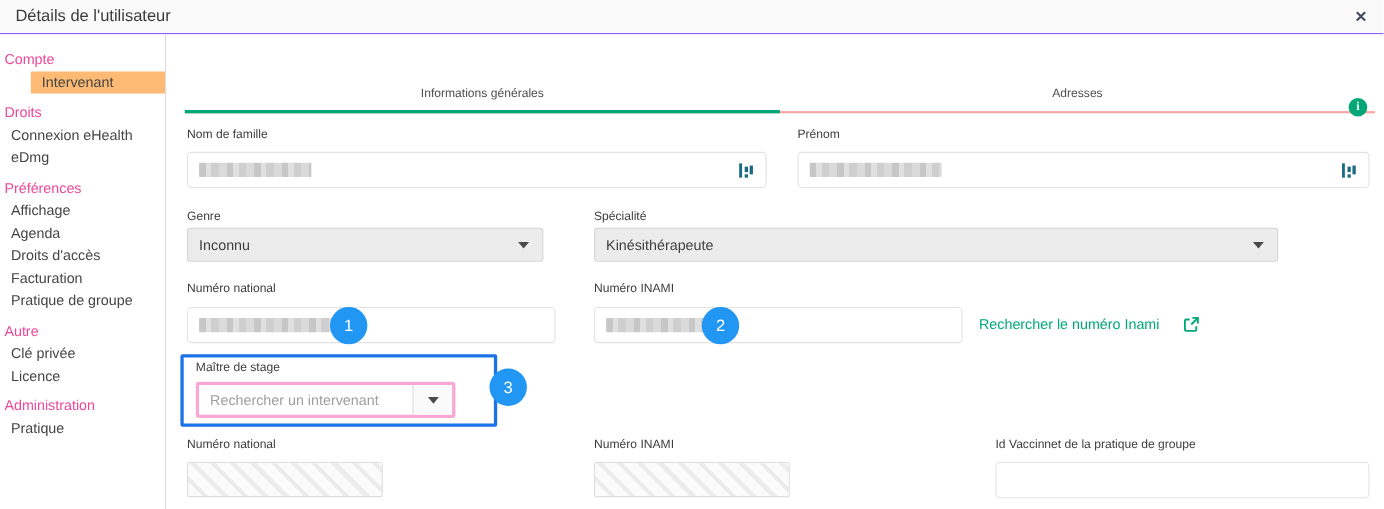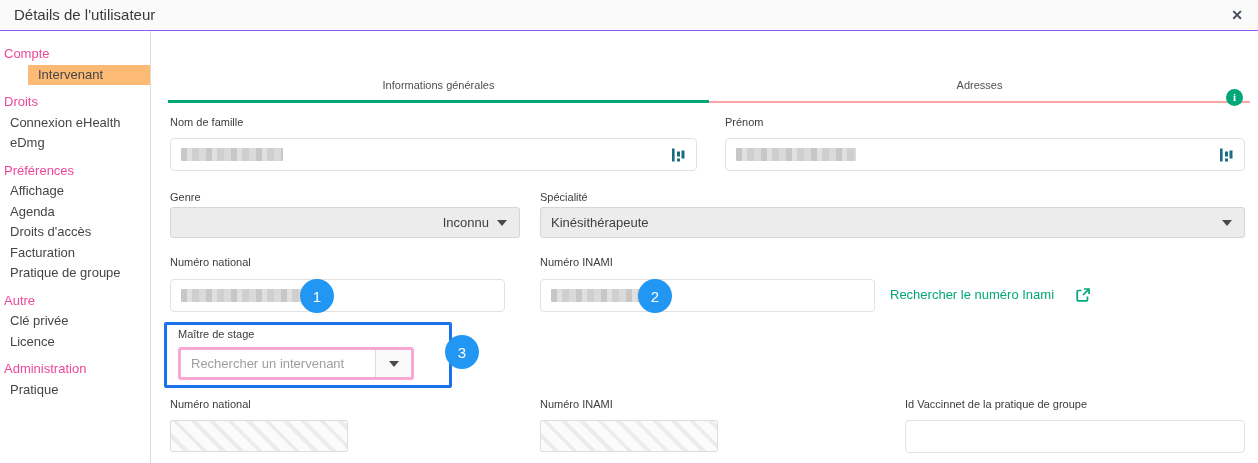--- a/index.html
+++ b/index.html
@@ -117,27 +117,27 @@
               <rect x="1" y="1.5" width="2.6" height="13"></rect>
               <rect x="6" y="4.5" width="3" height="5"></rect>
               <rect x="6" y="11.5" width="3" height="3"></rect>
               <rect x="10.5" y="3.5" width="3" height="8"></rect>
             </g>
           </svg>
       </span>
     </div>
 
     <div class="lbl" style="left:18px;top:160px;">Genre</div>
-    <div class="select" style="left:18px;top:176px;width:350px;height:31px;justify-content:flex-end;">
+    <div class="select" style="left:18px;top:176px;width:324px;height:31px;">
       <span>Inconnu</span>
       <span class="caret"></span>
     </div>
 
     <div class="lbl" style="left:388px;top:160px;">Spécialité</div>
-    <div class="select" style="left:388px;top:176px;width:705px;height:31px;">
+    <div class="select" style="left:388px;top:176px;width:622px;height:31px;">
       <span>Kinésithérapeute</span>
       <span class="caret"></span>
     </div>
 
     <div class="lbl" style="left:18px;top:225px;">Numéro national</div>
     <div class="input" style="left:18px;top:248px;width:335px;height:33px;">
       <span class="redacted" style="width:150px;"></span>
     </div>
     <div class="badge" style="left:148px;top:248px;">1</div>
 

